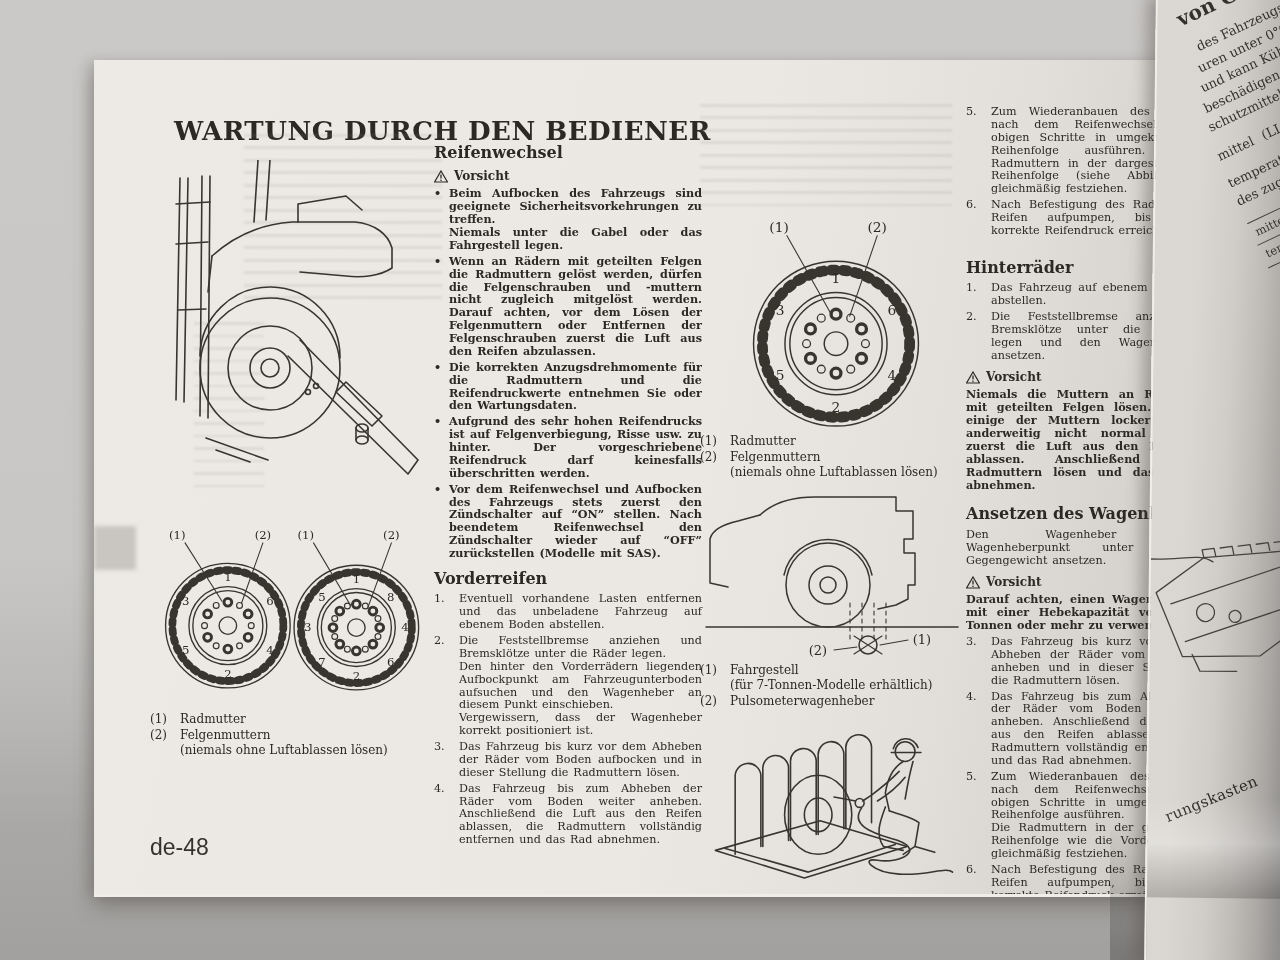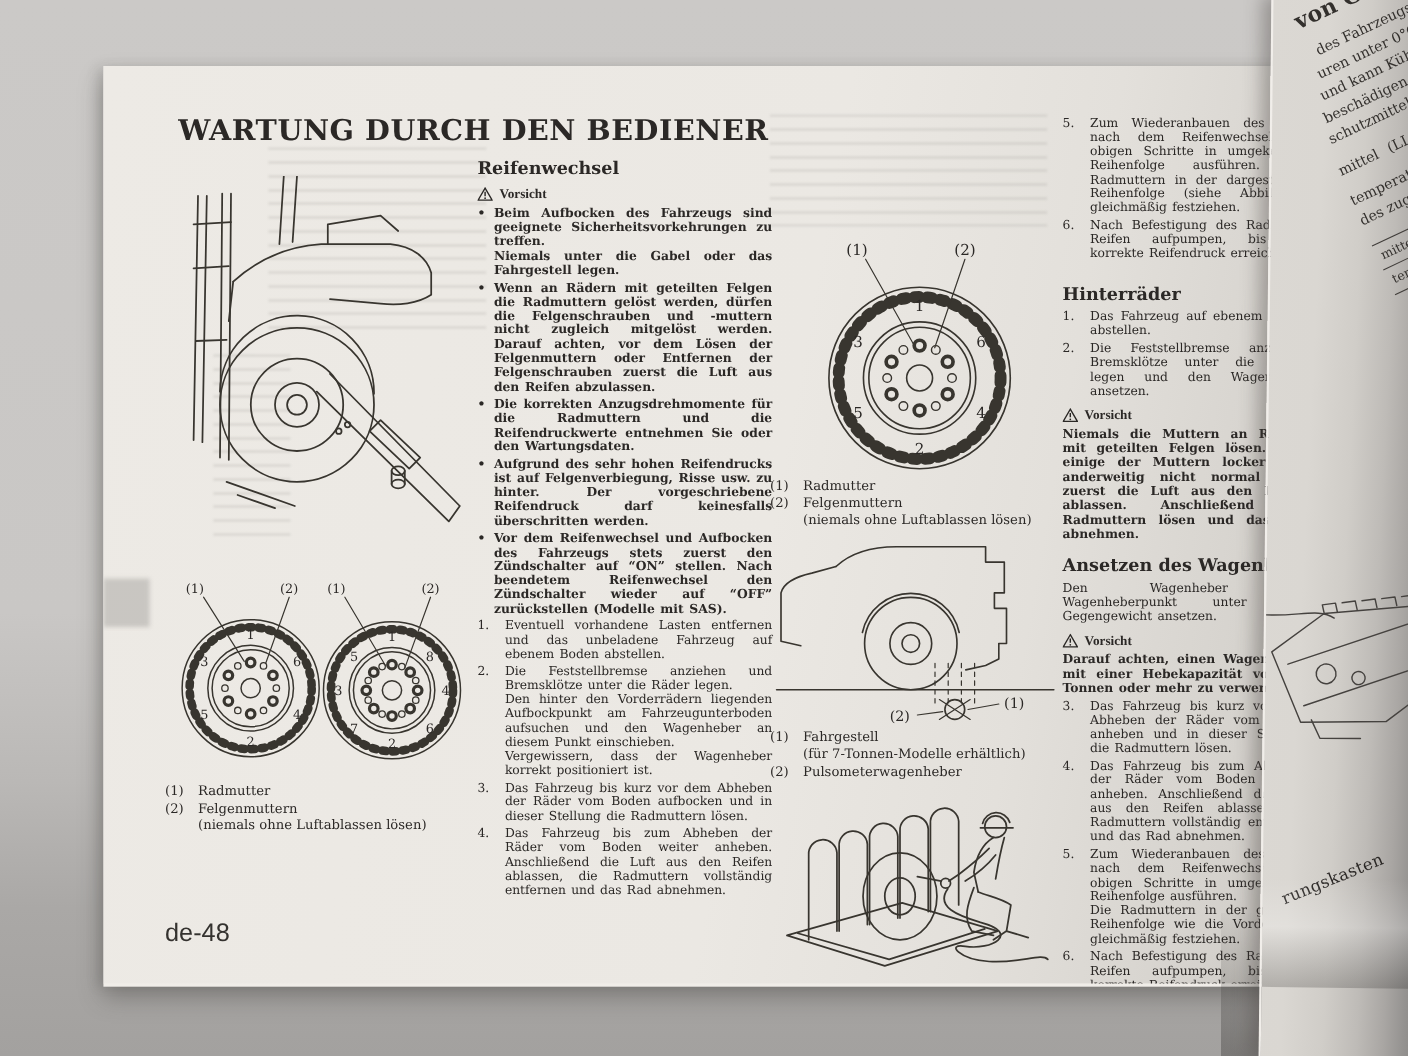--- a/index.html
+++ b/index.html
@@ -3,30 +3,30 @@
 <meta charset="utf-8">
 <style>
   html,body{margin:0;padding:0;}
   .photo{position:relative;width:1280px;height:960px;overflow:hidden;
     background:linear-gradient(180deg,#cbc9c7 0%,#c9c7c5 58%,#bab8b6 74%,#aaa8a6 86%,#a3a19f 100%);
     font-family:"DejaVu Serif",serif;color:#2b2826;}
   .page{position:absolute;left:94px;top:60px;width:1092px;height:834px;
     background:linear-gradient(100deg,#edeae5 0%,#ebe8e3 55%,#e3e0db 75%,#d5d2cd 92%,#cac7c2 100%);
     box-shadow:0 3px 0 #f0ede8,0 12px 20px rgba(60,58,55,.38),-6px 2px 10px rgba(90,88,85,.2);
     overflow:hidden;}
-  .title{position:absolute;left:64px;top:40px;margin:4px;font-size:26px;font-weight:700;letter-spacing:.5px;}
+  .title{position:absolute;left:64px;top:40px;margin:16px;font-size:26px;font-weight:700;letter-spacing:.5px;}
   .col{position:absolute;font-size:11.2px;line-height:1.15;text-align:justify;}
   .col p{word-spacing:1.2px;margin:0;}
   .colA{left:56px;top:100px;width:286px;}
   .colB{left:340px;top:84px;width:268px;}
   .colC{left:606px;top:158px;width:274px;}
   .colD{left:872px;top:46px;width:224px;}
   h2{font-size:16px;font-weight:700;margin:0 0 6px 0;line-height:1.1;}
   .nowrap{white-space:nowrap;}
-  .caut{display:flex;gap:6px;align-items:center;font-weight:700;font-size:12px;margin:8px 0 4px 0;font-family:Liberation Serif, serif;}
+  .caut{display:flex;gap:6px;align-items:center;font-weight:700;font-size:12px;margin:8px 0 4px 0;}
   .item{display:flex;margin-bottom:3px;}
   .item .mk{width:15px;flex:none;}
   .item .no{width:25px;flex:none;}
   .item p{flex:1;white-space:pre-line;}
   .bold p,.bold{font-weight:700;}
   .para{white-space:pre-line;margin-bottom:4px!important;}
   .legend{font-size:12px;margin-top:10px;line-height:1.3;}
   .legend .row{display:flex;}
   .legend .n{width:30px;flex:none;}
   .legend .note{margin-left:30px;}
@@ -209,20 +209,21 @@
           </div>
         <div class="item">
             <span class="mk">•</span>
             <p>Aufgrund des sehr hohen Reifendrucks ist auf Felgenverbiegung, Risse usw. zu hinter. Der vorgeschriebene Reifendruck darf keinesfalls überschritten werden.</p>
           </div>
         <div class="item">
             <span class="mk">•</span>
             <p>Vor dem Reifenwechsel und Aufbocken des Fahrzeugs stets zuerst den Zündschalter auf “ON” stellen. Nach beendetem Reifenwechsel den Zündschalter wieder auf “OFF” zurückstellen (Modelle mit SAS).</p>
           </div>
       </div>
+      <h2 style="margin-top:10px;">Vorderreifen</h2>
       <div class="item">
           <span class="no">1.</span>
           <p>Eventuell vorhandene Lasten entfernen und das unbeladene Fahrzeug auf ebenem Boden abstellen.</p>
         </div>
       <div class="item">
           <span class="no">2.</span>
           <p>Die Feststellbremse anziehen und Bremsklötze unter die Räder legen.
 Den hinter den Vorderrädern liegenden Aufbockpunkt am Fahrzeugunterboden aufsuchen und den Wagenheber an diesem Punkt einschieben.
 Vergewissern, dass der Wagenheber korrekt positioniert ist.</p>
         </div>

